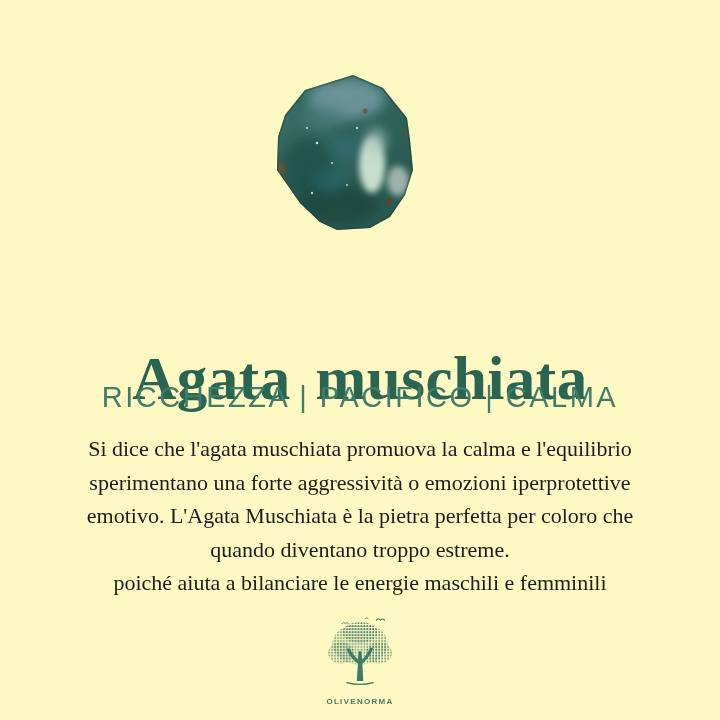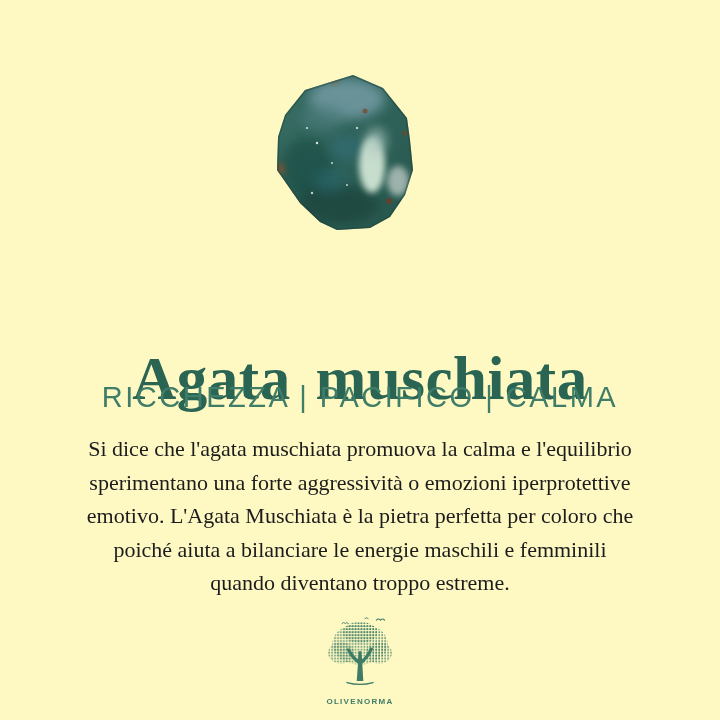--- a/index.html
+++ b/index.html
@@ -103,22 +103,22 @@
   </div>
 
   <h1 class="title">Agata muschiata</h1>
 
   <div class="subtitle">RICCHEZZA | PACIFICO | CALMA</div>
 
   <div class="body-text">
     <div>Si dice che l'agata muschiata promuova la calma e l'equilibrio</div>
     <div>sperimentano una forte aggressività o emozioni iperprotettive</div>
     <div>emotivo. L'Agata Muschiata è la pietra perfetta per coloro che</div>
+    <div>quando diventano troppo estreme.</div>
     <div>poiché aiuta a bilanciare le energie maschili e femminili</div>
-    <div>quando diventano troppo estreme.</div>
   </div>
 
   <div class="brand">
     <span>
       <svg width="82" height="74" viewBox="0 0 100 90" aria-hidden="true">
         <defs>
           <pattern id="stipple" width="3.6" height="3.6" patternUnits="userSpaceOnUse">
             <circle cx="1.4" cy="1.4" r="1" fill="#3f7c66"></circle>
           </pattern>
         </defs>

